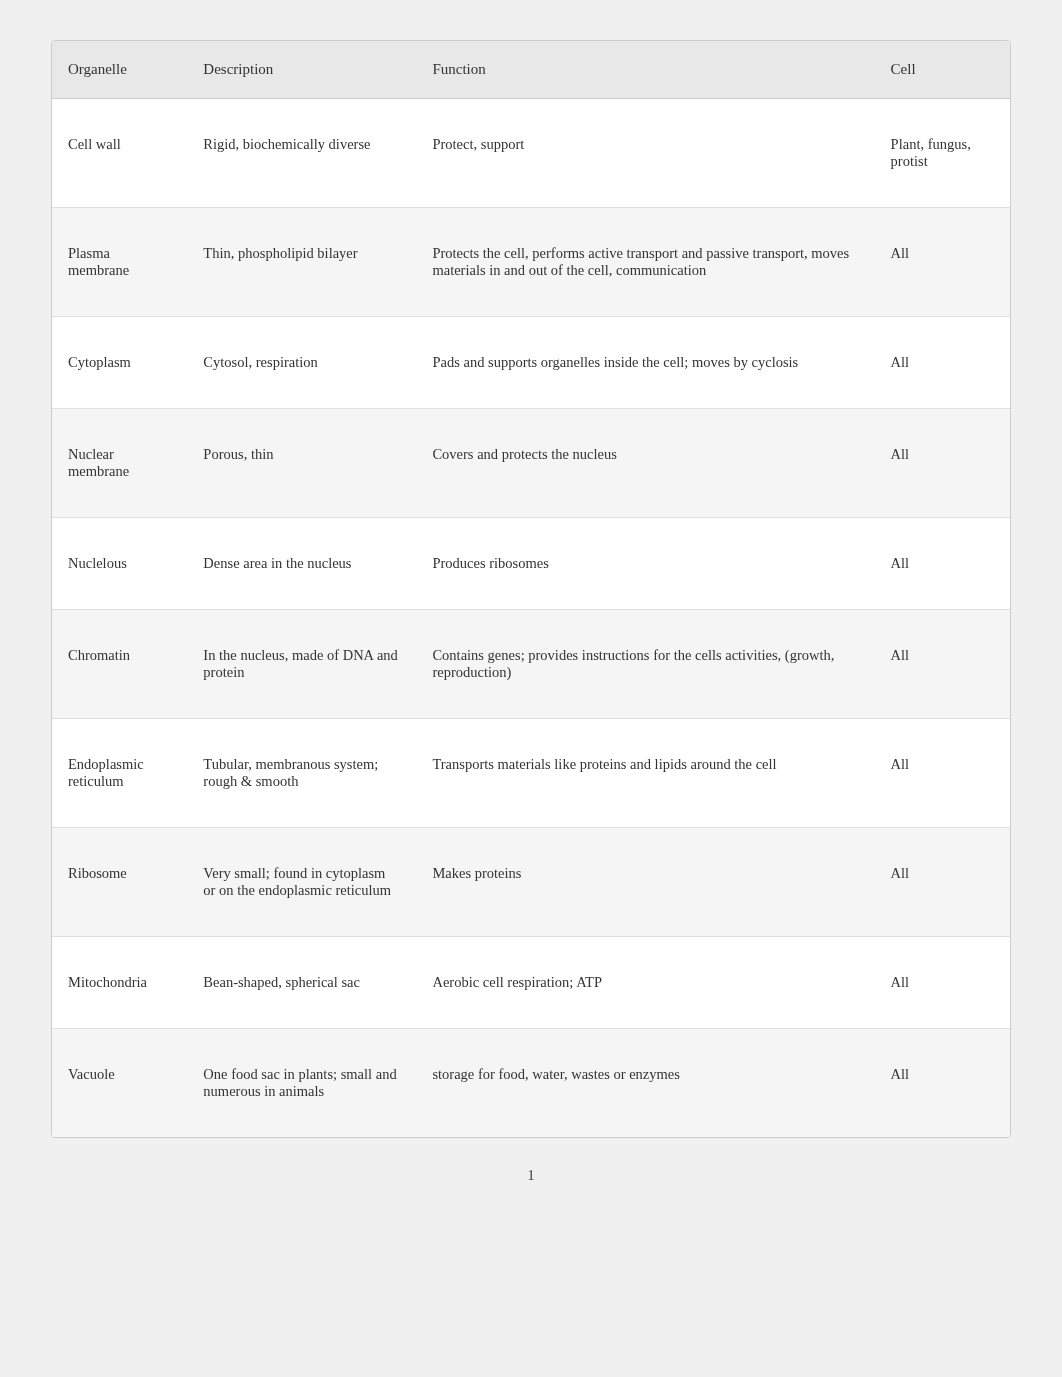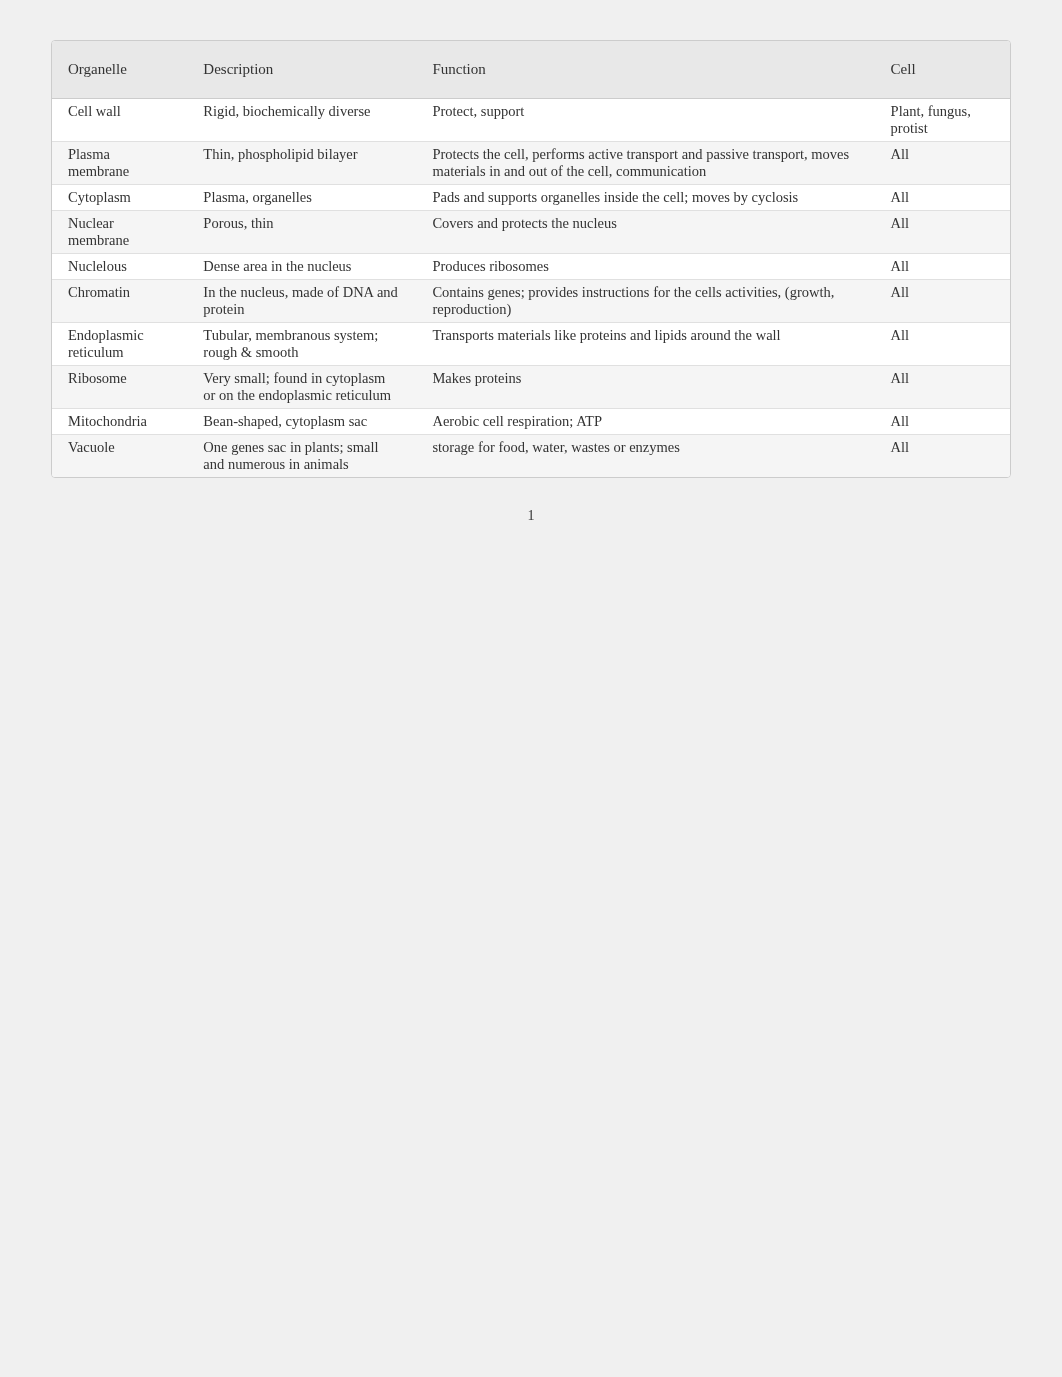--- a/index.html
+++ b/index.html
@@ -47,21 +47,21 @@
 
     tbody tr:nth-child(even) {
       background-color: #f5f5f5;
     }
 
     tbody tr:nth-child(odd) {
       background-color: #ffffff;
     }
 
     tbody td {
-      padding: 4px 16px;
+      padding: 37px 16px;
       font-size: 14.5px;
       color: #333333;
       vertical-align: top;
       border-bottom: 1px solid #e0e0e0;
     }
 
     tbody tr:last-child td {
       border-bottom: none;
     }
 
@@ -109,21 +109,21 @@
           <td class="col-cell">Plant, fungus, protist</td>
         </tr>
         <tr>
           <td class="col-organelle">Plasma membrane</td>
           <td class="col-description">Thin, phospholipid bilayer</td>
           <td class="col-function">Protects the cell, performs active transport and passive transport, moves materials in and out of the cell, communication</td>
           <td class="col-cell">All</td>
         </tr>
         <tr>
           <td class="col-organelle">Cytoplasm</td>
-          <td class="col-description">Plasma, organelles</td>
+          <td class="col-description">Cytosol, respiration</td>
           <td class="col-function">Pads and supports organelles inside the cell; moves by cyclosis</td>
           <td class="col-cell">All</td>
         </tr>
         <tr>
           <td class="col-organelle">Nuclear membrane</td>
           <td class="col-description">Porous, thin</td>
           <td class="col-function">Covers and protects the nucleus</td>
           <td class="col-cell">All</td>
         </tr>
         <tr>
@@ -134,38 +134,38 @@
         </tr>
         <tr>
           <td class="col-organelle">Chromatin</td>
           <td class="col-description">In the nucleus, made of DNA and protein</td>
           <td class="col-function">Contains genes; provides instructions for the cells activities, (growth, reproduction)</td>
           <td class="col-cell">All</td>
         </tr>
         <tr>
           <td class="col-organelle">Endoplasmic reticulum</td>
           <td class="col-description">Tubular, membranous system; rough &amp; smooth</td>
-          <td class="col-function">Transports materials like proteins and lipids around the wall</td>
+          <td class="col-function">Transports materials like proteins and lipids around the cell</td>
           <td class="col-cell">All</td>
         </tr>
         <tr>
           <td class="col-organelle">Ribosome</td>
           <td class="col-description">Very small; found in cytoplasm or on the endoplasmic reticulum</td>
           <td class="col-function">Makes proteins</td>
           <td class="col-cell">All</td>
         </tr>
         <tr>
           <td class="col-organelle">Mitochondria</td>
-          <td class="col-description">Bean-shaped, cytoplasm sac</td>
+          <td class="col-description">Bean-shaped, spherical sac</td>
           <td class="col-function">Aerobic cell respiration; ATP</td>
           <td class="col-cell">All</td>
         </tr>
         <tr>
           <td class="col-organelle">Vacuole</td>
-          <td class="col-description">One genes sac in plants; small and numerous in animals</td>
+          <td class="col-description">One food sac in plants; small and numerous in animals</td>
           <td class="col-function">storage for food, water, wastes or enzymes</td>
           <td class="col-cell">All</td>
         </tr>
       </tbody>
   </table>
 </div>
 
 <div class="page-number">1</div>
 
 </body></html>

